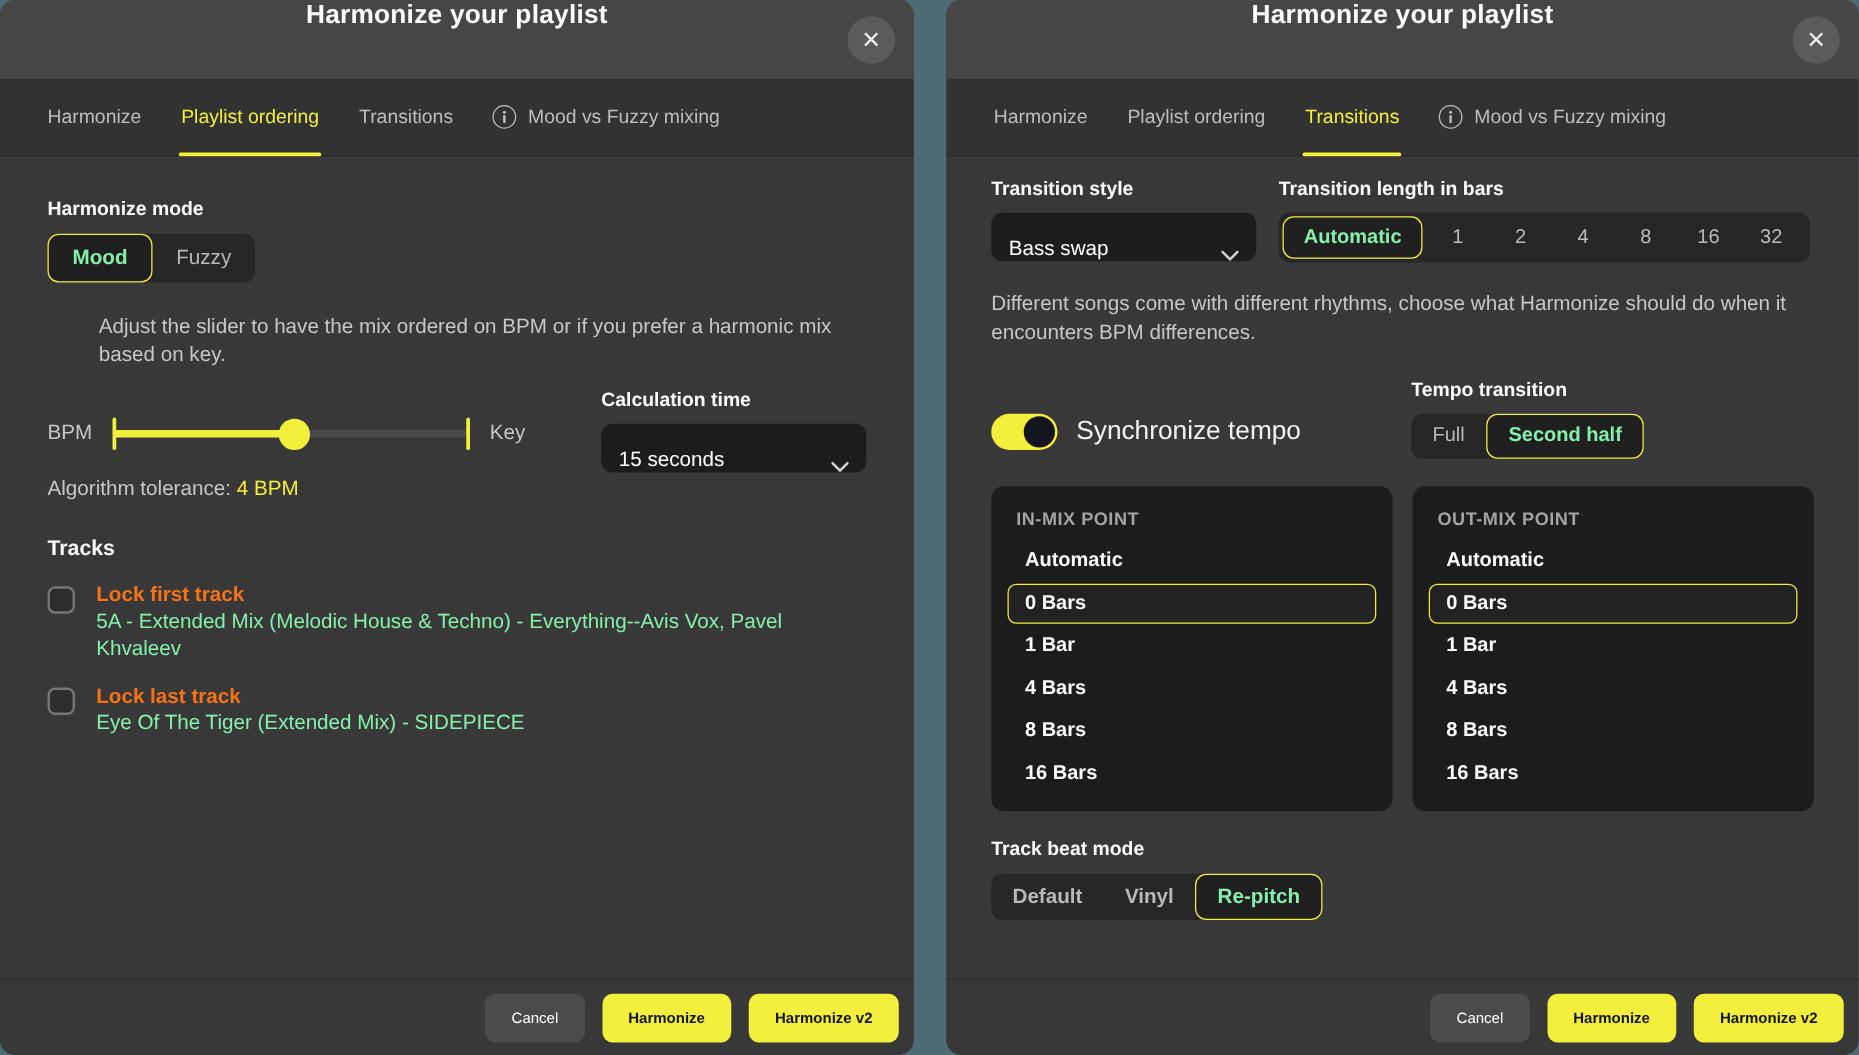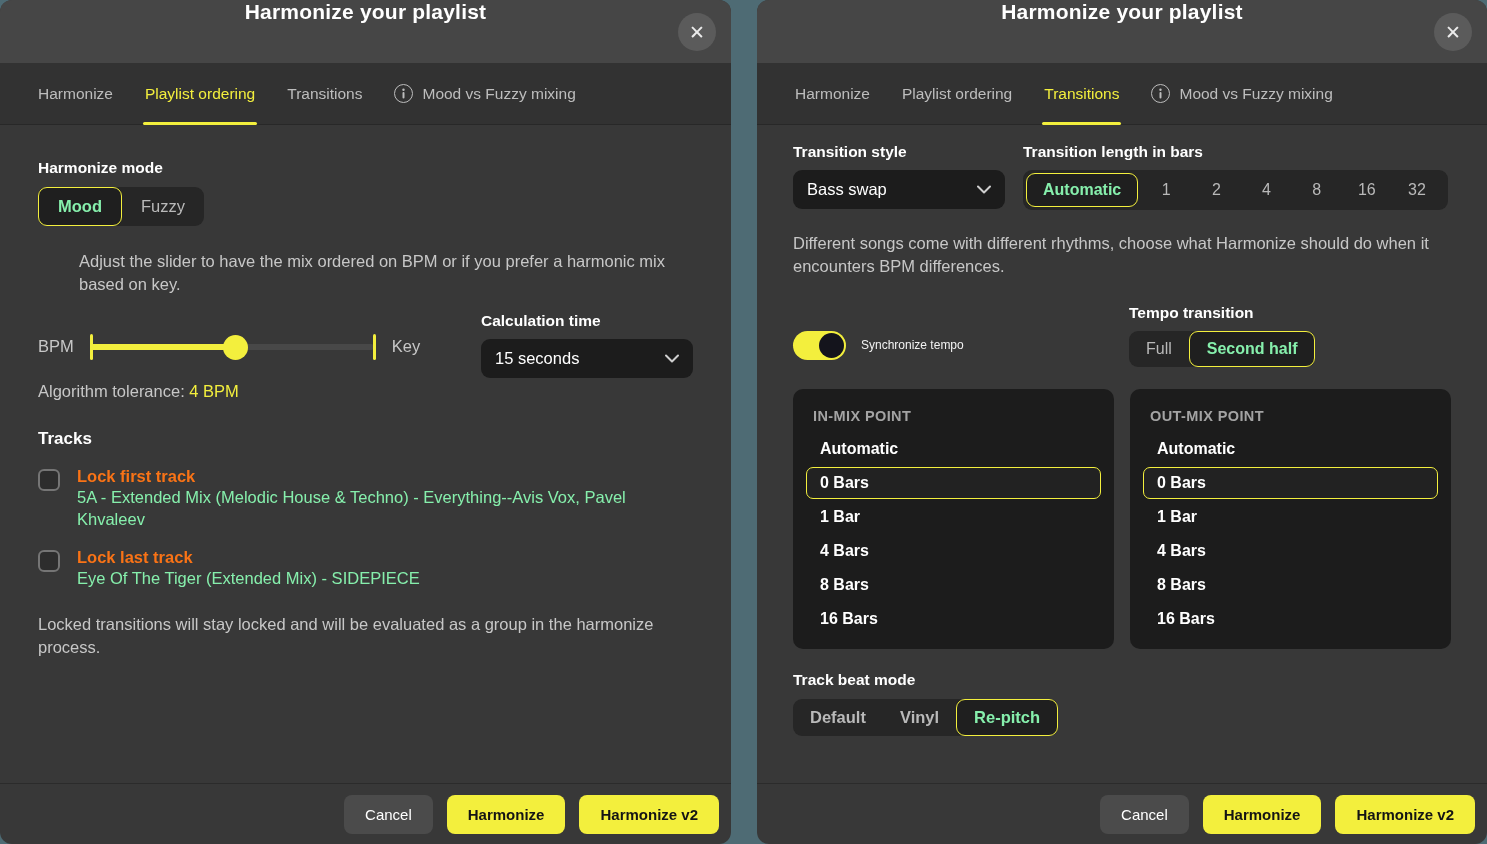--- a/index.html
+++ b/index.html
@@ -90,21 +90,21 @@
   .slider-thumb {
     position:absolute; left:133px; top:1px; width:25px; height:25px;
     border-radius:50%; background:#f3ef3d; cursor:grab;
   }
   .tolerance { margin-top:22px; font-size:16.5px; color:#c7c7c7; }
   .tolerance .val { color:#f3ef3d; }
 
   .calc-col { margin-top:2px; }
   .dropdown {
     margin-top:9px; width:212px; height:39px; background:#1c1c1c;
-    border-radius:9px; display:flex; align-items:center; justify-content:space-between;
+    border-radius:9px; display:flex; align-items:flex-end; justify-content:space-between;
     padding:0 14px; cursor:pointer;
   }
   .dropdown .val { font-size:16.5px; color:#fff; }
 
   .tracks-heading { margin-top:28px; font-size:17px; font-weight:bold; }
   .track-row { display:flex; gap:17px; margin-top:18px; }
   .checkbox {
     flex:0 0 auto; width:22px; height:22px; margin-top:2px;
     border:2px solid #757575; border-radius:6px; background:#2d2d2d; cursor:pointer;
   }
@@ -126,21 +126,21 @@
   .sync-row { display:flex; align-items:flex-end; margin-top:26px; }
   .sync-group { width:336px; display:flex; align-items:center; gap:15px; padding-bottom:7px; }
   .toggle {
     position:relative; width:53px; height:29px; border-radius:15px;
     background:#f3ef3d; cursor:pointer; flex:0 0 auto;
   }
   .toggle-knob {
     position:absolute; right:2px; top:2px; width:25px; height:25px;
     border-radius:50%; background:#14141c;
   }
-  .sync-label { font-size:12px; color:#f2f2f2; }
+  .sync-label { font-size:21px; color:#f2f2f2; }
   .tempo-group .segmented { margin-top:9px; }
   .tempo-group .seg-opt { padding:8px 17px; font-size:16px; }
 
   .mix-row { display:flex; gap:16px; margin-top:22px; }
   .mix-box {
     flex:1; background:#1c1c1c; border-radius:10px;
     padding:17px 13px 20px 13px; height:260px;
   }
   .mix-heading { color:#a3a3a3; font-size:14.5px; font-weight:bold; letter-spacing:.4px; margin:2px 0 9px 7px; }
   .mix-opt {
@@ -152,21 +152,21 @@
   .beat-section { margin-top:22px; }
   .beat-seg .seg-opt { padding:8px 17px; font-size:16.5px;font-weight:bold; }
 
   
   .panel-footer {
     flex:0 0 61px; border-top:1px solid #2b2b2b;
     display:flex; align-items:center; justify-content:flex-end; gap:14px; padding:0 12px;
   }
   .btn {
     border:none; border-radius:8px; height:39px; padding:0 21px;
-    font-size:15px; cursor:pointer; font-family:"Liberation Sans", sans-serif;
+    font-size:12px; cursor:pointer; font-family:"Liberation Sans", sans-serif;
   }
   .btn-cancel { background:#4b4b4b; color:#fff; }
   .btn-accent { background:#f3ef3d; color:#141414; font-weight:bold; }
 
   .chev { display:block; }
 </style>
 </head>
 <body>
 
 <div class="panel left">
@@ -251,21 +251,20 @@
     </div>
 
     <div class="track-row">
       <div class="checkbox"></div>
       <div class="track-text">
         <div class="track-label">Lock last track</div>
         <div class="track-desc">Eye Of The Tiger (Extended Mix) - SIDEPIECE</div>
       </div>
     </div>
 
-    <p class="body-text lock-note">Locked transitions will stay locked and will be evaluated as a group in the harmonize process.</p>
   </div>
 
   <div class="panel-footer">
     <button class="btn btn-cancel">Cancel</button>
     <button class="btn btn-accent">Harmonize</button>
     <button class="btn btn-accent">Harmonize v2</button>
   </div>
 </div>
 
 <div class="panel right">

